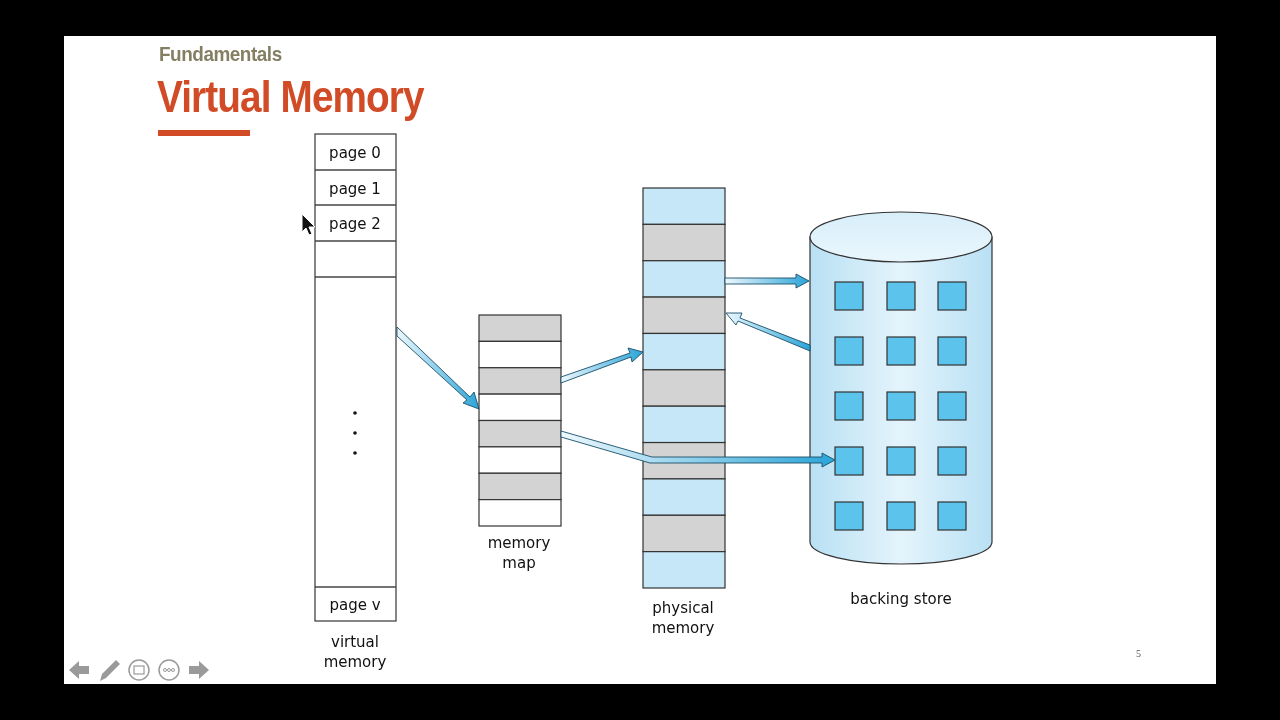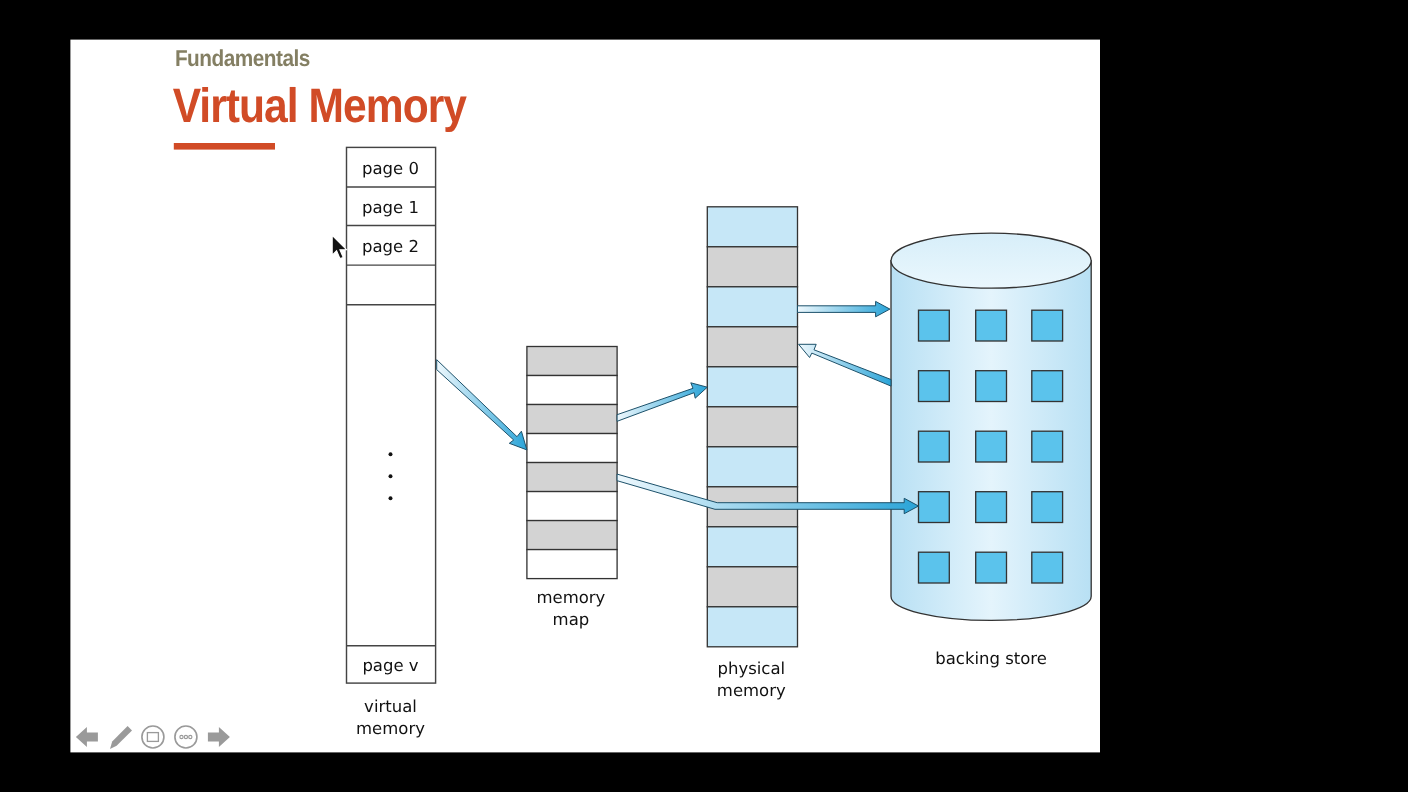--- a/index.html
+++ b/index.html
@@ -1,17 +1,17 @@
 <!DOCTYPE html>
 <html><head>
 <meta charset="utf-8">
 <style>
   html, body { margin:0; padding:0; background:#000; }
   body { width:1280px; height:720px; position:relative; overflow:hidden; font-family:"Liberation Sans", sans-serif; }
-  .slide { position:absolute; left:64px; top:36px; width:936px; height:648px; background:#fff; overflow:hidden; }
+  .slide { position:absolute; left:64px; top:36px; width:1152px; height:648px; background:#fff; overflow:hidden; }
   .subtitle { position:absolute; left:95px; top:6px; font-family:"Liberation Sans", sans-serif; font-weight:bold; font-size:21px; color:#847f63; letter-spacing:-0.5px; transform:scaleX(0.9); transform-origin:left top; }
   .title { position:absolute; left:93px; top:36px; font-family:"Liberation Sans", sans-serif; font-weight:bold; font-size:44px; color:#d14b26; letter-spacing:-1px; transform:scaleX(0.88); transform-origin:left top; }
   .title-underline { position:absolute; left:94px; top:94px; width:92px; height:6px; background:#d14b26; }
   .diagram { position:absolute; left:0; top:0; }
   .lbl { font-family:"DejaVu Sans", sans-serif; font-size:15px; fill:#111; }
   .page-num { position:absolute; left:1072px; top:612px; font-family:"Liberation Serif", serif; font-size:10px; color:#555; }
   .nav { position:absolute; left:66px; top:656px; height:28px; display:flex; align-items:center; gap:4px; }
   .nav-btn { width:26px; height:26px; display:flex; align-items:center; justify-content:center; cursor:pointer; }
   .cursor { position:absolute; left:301px; top:213px; }
 </style>

